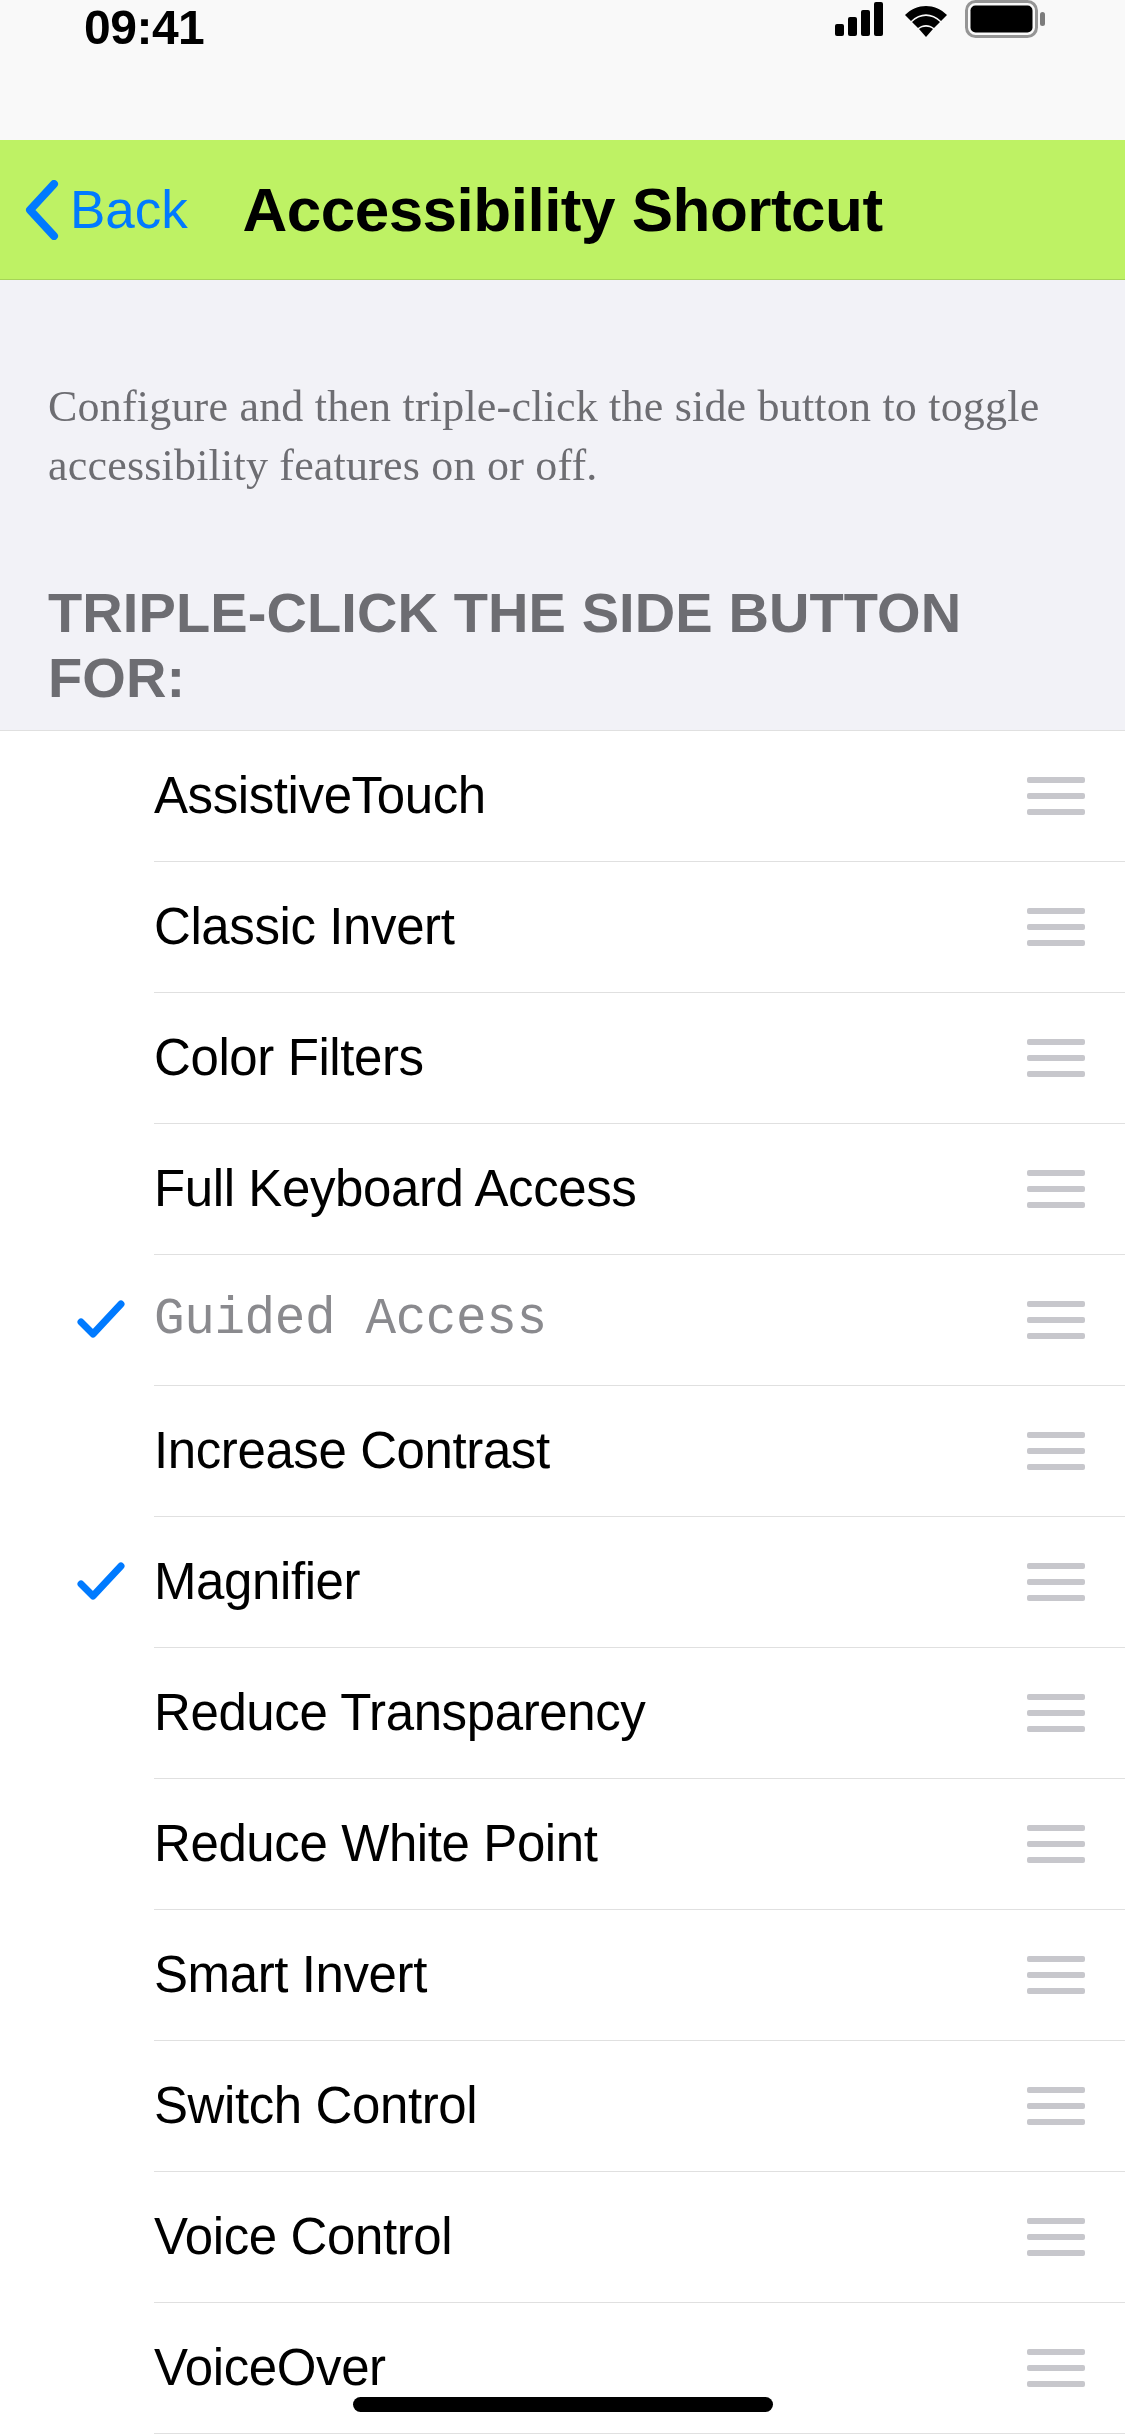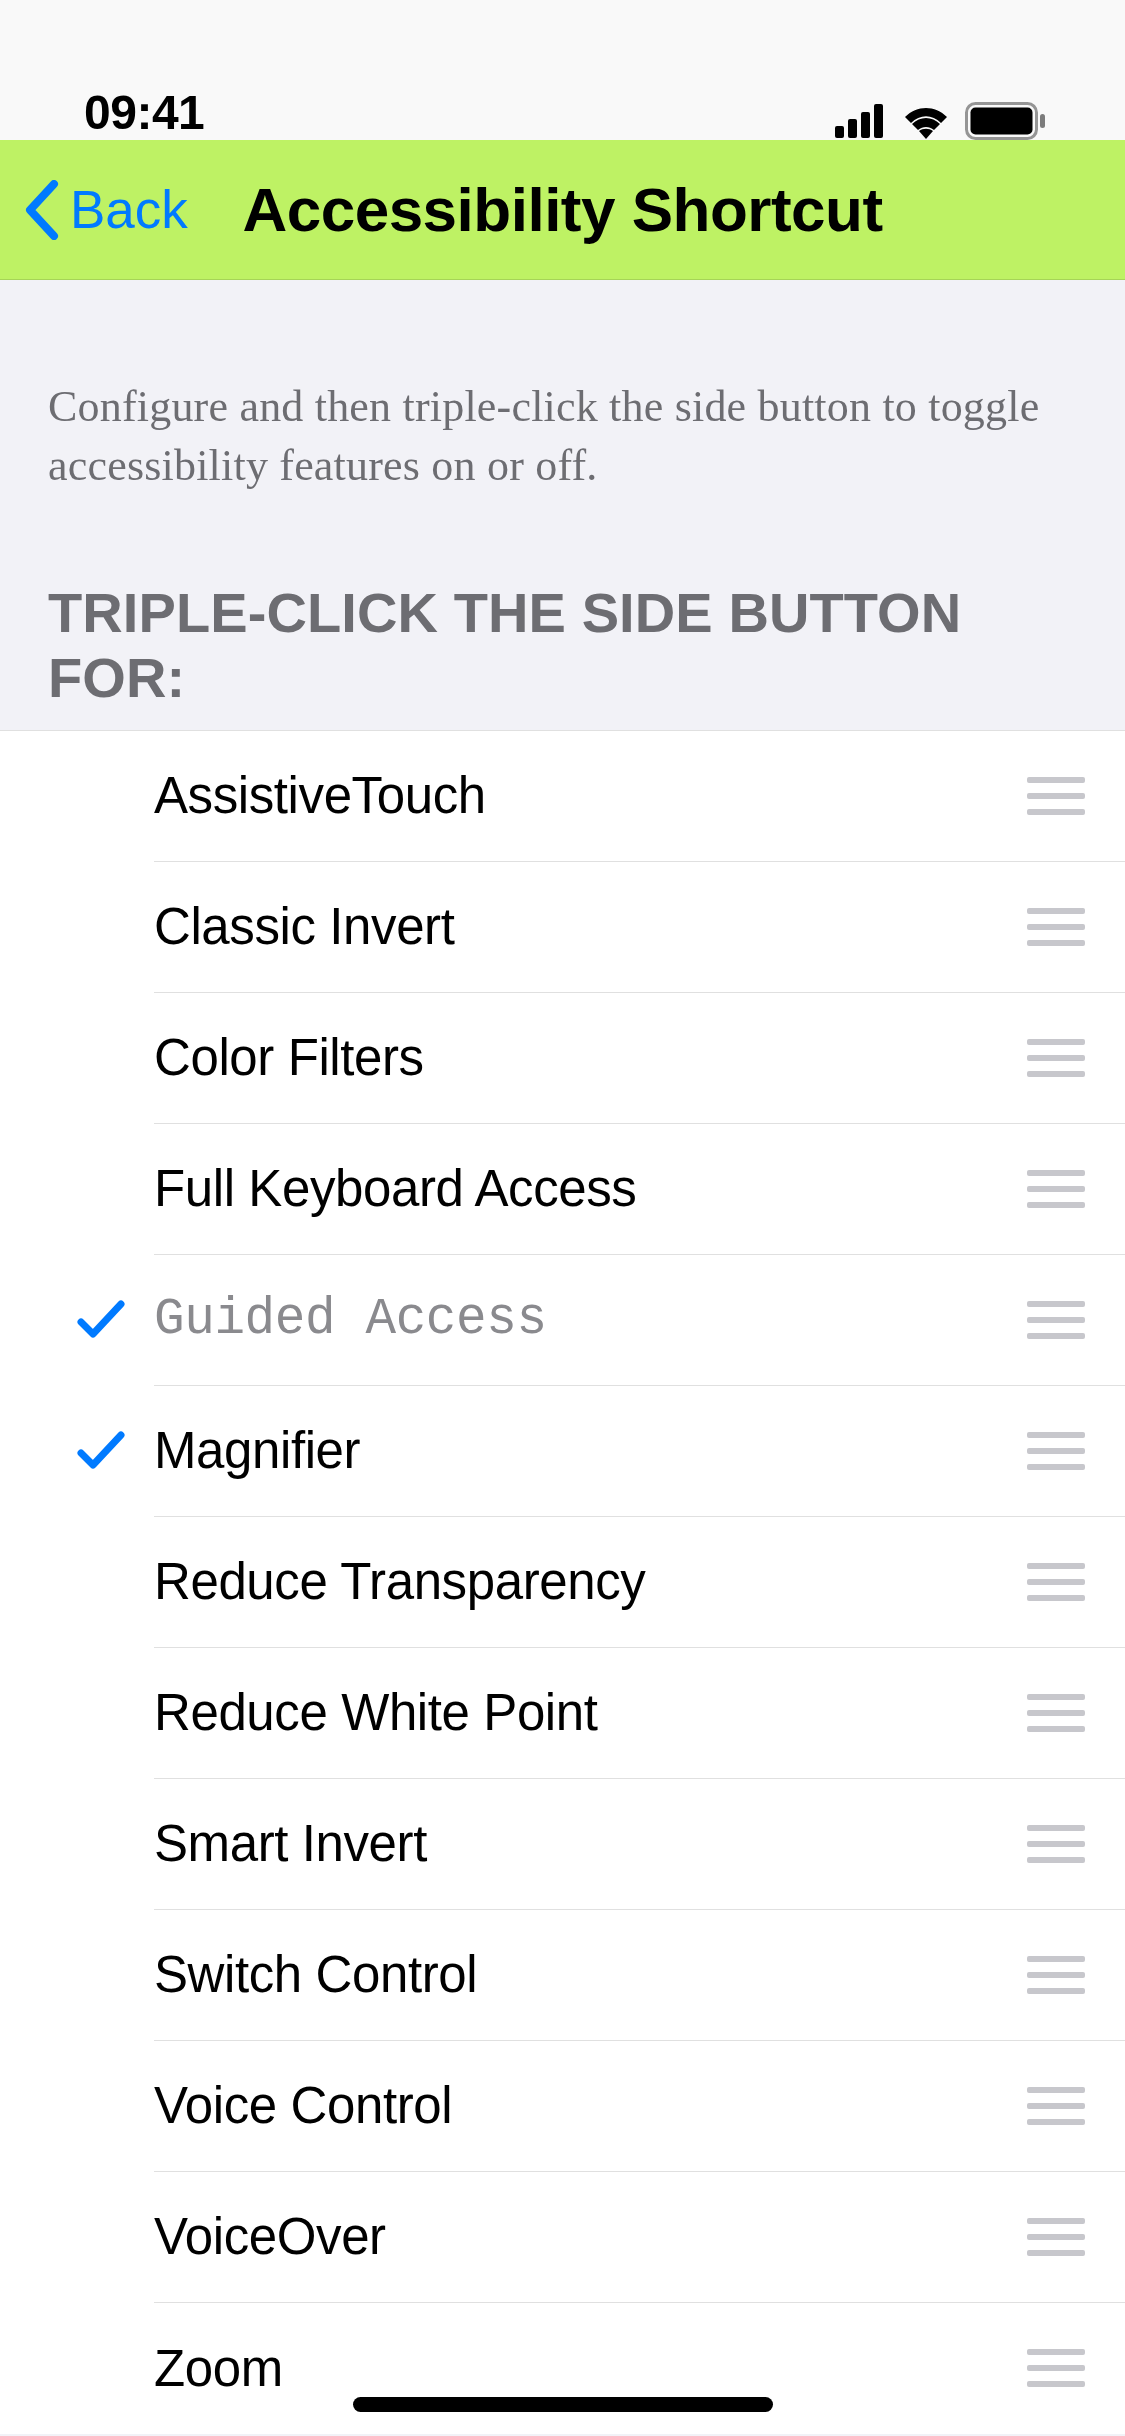--- a/index.html
+++ b/index.html
@@ -13,21 +13,21 @@
       width: 1125px;
       height: 2436px;
       background: #f2f2f7;
       position: relative;
       overflow: hidden;
     }
     .status-bar {
       height: 140px;
       display: flex;
       justify-content: space-between;
-      align-items: flex-end;
+      align-items: flex-start;
       padding: 0 78px 0 84px;
       background: #f9f9f9;
     }
     .status-time {
       font-size: 48px;
       font-weight: 600;
       color: #000;
       letter-spacing: -0.5px;
     }
     .status-icons {
@@ -260,20 +260,31 @@
       <div class="row-body">
         <div class="row-label disabled">Guided Access</div>
         <div class="reorder-handle">
           <div class="reorder-line"></div>
           <div class="reorder-line"></div>
           <div class="reorder-line"></div>
         </div>
       </div>
     </div>
     <div class="row">
+      <div class="row-check"></div>
+      <div class="row-body">
+        <div class="row-label">Increase Contrast</div>
+        <div class="reorder-handle">
+          <div class="reorder-line"></div>
+          <div class="reorder-line"></div>
+          <div class="reorder-line"></div>
+        </div>
+      </div>
+    </div>
+    <div class="row">
       <div class="row-check">
         <svg class="check-svg" width="48" height="44" viewBox="0 0 48 44">
           <polyline points="4,24 16,36 44,6" fill="none" stroke="#007aff" stroke-width="7" stroke-linecap="round" stroke-linejoin="round"></polyline>
         </svg>
       </div>
       <div class="row-body">
         <div class="row-label">Magnifier</div>
         <div class="reorder-handle">
           <div class="reorder-line"></div>
           <div class="reorder-line"></div>

